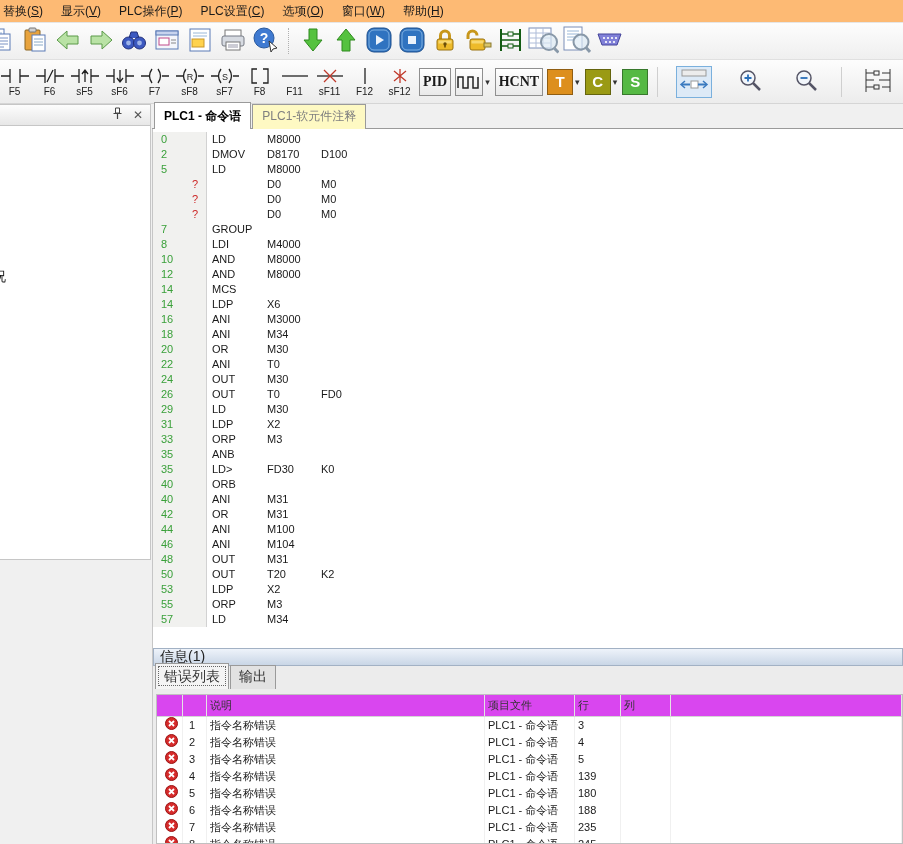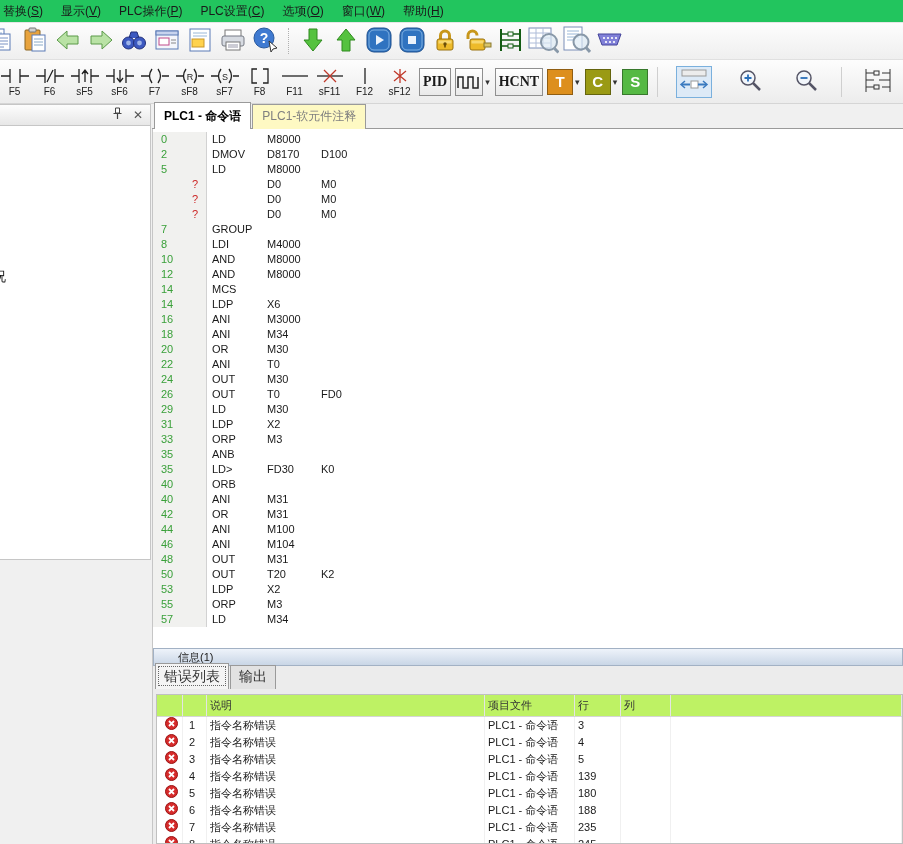--- a/index.html
+++ b/index.html
@@ -1,19 +1,19 @@
 <!DOCTYPE html>
 <html><head>
 <meta charset="utf-8">
 <style>
   html,body{margin:0;padding:0}
   body{width:903px;height:844px;overflow:hidden;background:#f0f0f0;
        font-family:"Liberation Sans",sans-serif;font-size:12px;color:#1a1a1a}
   
-  .menubar{height:22px;background:#22c55e;border-bottom:1px solid #e6e6e6;
+  .menubar{height:22px;background:#fdba74;border-bottom:1px solid #e6e6e6;
            display:flex;overflow:hidden}
   .menu-item{padding:3px 9px;white-space:nowrap;cursor:default}
   .menu-item:first-child{margin-left:-6px}
   .menu-item u{text-decoration:underline}
   
   .toolbar1{height:36px;background:linear-gradient(#fdfdfd,#efefef);
             border-bottom:1px solid #e0e0e0;display:flex;align-items:center;overflow:hidden}
   .tbtn{width:33px;height:32px;display:flex;align-items:center;justify-content:center;flex:0 0 auto}
   .tbtn:first-child{margin-left:-15px}
   .tsep{width:1px;height:26px;border-left:1px dotted #b0b0b0;margin:0 6px;flex:0 0 auto}
@@ -60,29 +60,29 @@
   .gnum{width:45px;padding-left:8px;background:#f1f1ef;border-right:1px solid #d2d2d2;
         color:#3aa03a;flex:0 0 auto}
   .gnum.err{color:#cc2626;text-align:right;padding-left:0;padding-right:8px;width:45px}
   .cop{width:50px;padding-left:5px;flex:0 0 auto}
   .ca{width:49px;padding-left:5px;flex:0 0 auto}
   .cb{padding-left:5px}
   
   .infopanel{height:196px;border-left:1px solid #c6c6c6;box-sizing:border-box;position:relative;
              background:#ececec}
   .info-title{height:18px;background:linear-gradient(#eef3fa,#c9d6e6);border:1px solid #a2b1c4;
-              box-sizing:border-box;display:flex;align-items:center;padding-left:24px;
-              font-size:11px;color:#222}
+              box-sizing:border-box;display:flex;align-items:center;padding-left:6px;
+              font-size:14px;color:#222}
   .info-tabs{height:23px;display:flex;align-items:flex-end;padding-left:2px}
   .itab{font-size:14px;padding:2px 8px 3px;border:1px solid #9a9a9a;border-bottom:none;
         background:#e2e2e2;color:#333;white-space:nowrap;margin-right:1px}
   .itab.active{background:#f4f4f4;padding-top:4px;outline:1px dotted #666;outline-offset:-4px}
   .errtable{position:absolute;left:3px;right:0;top:46px;bottom:0;background:#fff;
             border:1px solid #c0c0c0;overflow:hidden;font-size:11px}
-  .thead{display:flex;height:21px;line-height:21px;background:#bef264;border-bottom:1px solid #d5d5d5}
+  .thead{display:flex;height:21px;line-height:21px;background:#d946ef;border-bottom:1px solid #d5d5d5}
   .thead>div{border-right:1px solid #e4e4e4;box-sizing:border-box;padding-left:3px;color:#333}
   .trow{display:flex;height:17px;line-height:17px;align-items:center}
   .trow>div{border-right:1px solid #f0f0f0;box-sizing:border-box;height:17px;padding-left:3px;
             overflow:hidden;white-space:nowrap}
   .c-icon{width:26px;flex:0 0 auto;display:flex;align-items:center;justify-content:center}
   .c-num{width:24px;flex:0 0 auto;text-align:left;padding-left:6px!important}
   .c-desc{width:278px;flex:0 0 auto}
   .c-file{width:90px;flex:0 0 auto}
   .c-row{width:46px;flex:0 0 auto}
   .c-col{width:50px;flex:0 0 auto}

